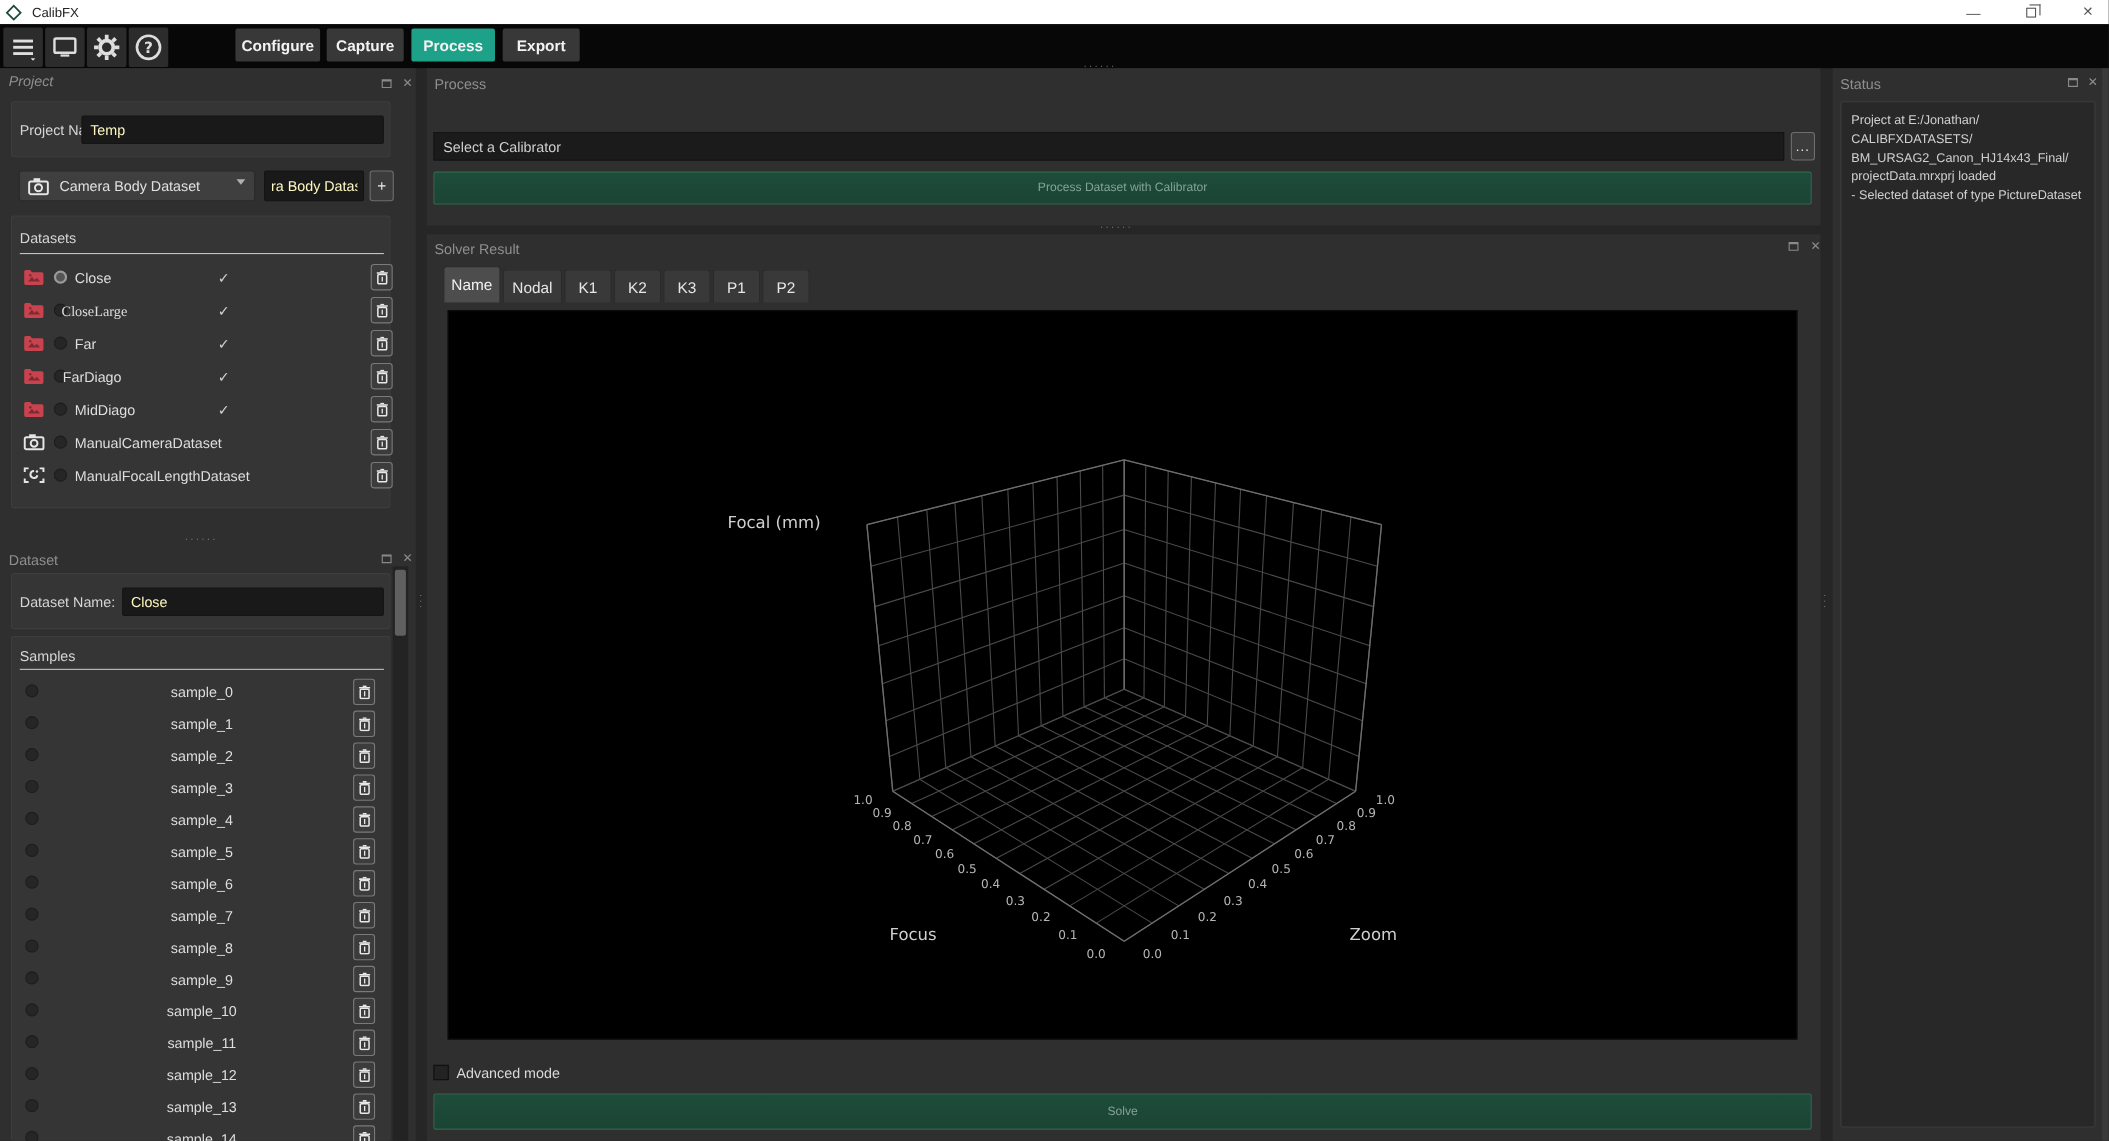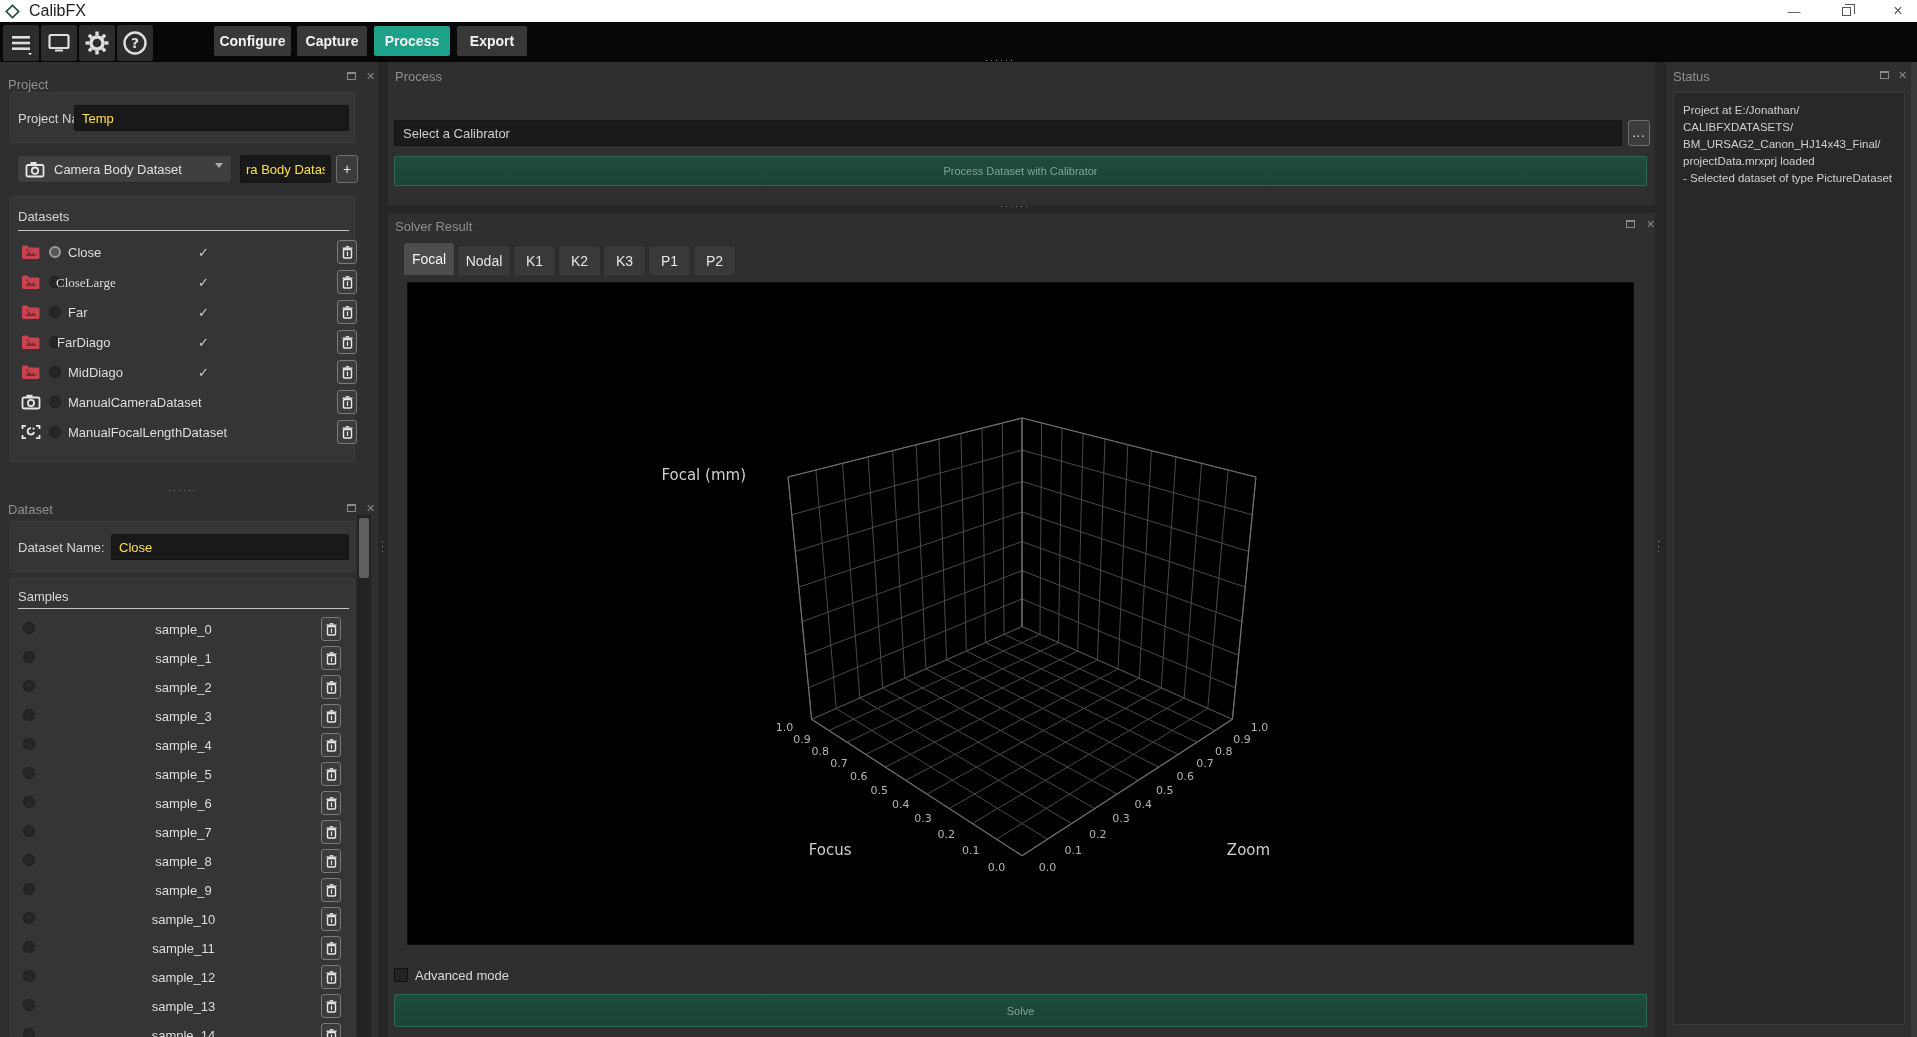--- a/index.html
+++ b/index.html
@@ -4,42 +4,42 @@
 <style>
   * { margin:0; padding:0; box-sizing:border-box; }
   html,body { width:1917px; height:1037px; overflow:hidden; background:#262626;
     font-family:"Liberation Sans", sans-serif; }
   .abs { position:absolute; }
 
   
   .titlebar { position:absolute; left:0; top:0; width:1917px; height:22px; background:#ffffff;
     display:flex; align-items:center; }
   .app-icon { width:13px; height:13px; margin-left:6px; border:2px solid #1d4a3a; transform:rotate(45deg) scale(.8); }
-  .app-title { margin-left:10px; font-size:16px; color:#222; }
+  .app-title { margin-left:10px; font-size:12px; color:#222; }
   .win-controls { position:absolute; right:8px; top:0; height:22px; display:flex; gap:30px; align-items:center; }
   .win-btn { width:22px; height:22px; display:flex; align-items:center; justify-content:center; color:#555; font-size:13px; cursor:default; }
   .restore-glyph { width:9px; height:9px; border:1px solid #555; position:relative; background:#fff; }
   .restore-glyph:before { content:""; position:absolute; left:2px; top:-4px; width:9px; height:9px; border:1px solid #555; border-bottom:none; border-left:none; }
 
   
   .toolbar { position:absolute; left:0; top:22px; width:1917px; height:40px; background:#070707; }
   .tool-btn { position:absolute; top:3px; width:36px; height:36px; background:#2c2c2c; border-radius:2px;
     display:flex; align-items:center; justify-content:center; }
   .main-tab { position:absolute; top:4px; height:30px; background:#383838; border-radius:2px; color:#f2f2f2;
     font-size:14px; font-weight:bold; display:flex; align-items:center; justify-content:center; }
   .main-tab.active { background:#1da189; }
 
   
   .panel-title { position:absolute; font-size:13px; color:#8f8f8f; }
   .panel-btn { position:absolute; width:13px; height:13px; color:#8a8a8a; font-size:11px; line-height:12px; text-align:center; }
   .float-glyph { width:9px; height:8px; border:1px solid #8a8a8a; border-top-width:2px; margin:2px auto 0; }
   .groupbox { position:absolute; background:#353535; border:1px solid #3d3d3d; border-radius:3px; }
   .field-label { position:absolute; font-size:13px; color:#d6d6d6; }
   .text-input { position:absolute; background:#191919; border:1px solid #141414; border-radius:2px;
-    color:#fde047; font-size:13px; padding:0 7px; font-family:"Liberation Sans",sans-serif; outline:none; }
+    color:#fef9c3; font-size:13px; padding:0 7px; font-family:"Liberation Sans",sans-serif; outline:none; }
   .group-title { position:absolute; font-size:13px; color:#d6d6d6; }
   .group-rule { position:absolute; height:1px; background:#dcdcdc; opacity:.85; }
   .sq-btn { position:absolute; background:#3c3c3c; border:1px solid #6e6e6e; border-radius:3px; color:#e8e8e8;
     display:flex; align-items:center; justify-content:center; font-size:14px; }
 
   
   .ds-row { position:absolute; left:0; width:345px; height:30px; }
   .radio { position:absolute; width:12px; height:12px; border-radius:50%; background:#262626; border:1px solid #1d1d1d; }
   .radio.sel { background:#555; border:2px solid #9a9a9a; }
   .row-name { position:absolute; font-size:13px; color:#dedede; white-space:nowrap; }
@@ -123,21 +123,21 @@
   </div>
   <div id="main-tabs">
       <div class="main-tab" style="left: 214px; width: 77px;">Configure</div>
       <div class="main-tab" style="left: 297px; width: 70px;">Capture</div>
       <div class="main-tab active" style="left: 374px; width: 76px;">Process</div>
       <div class="main-tab" style="left: 457px; width: 70px;">Export</div>
     </div>
 </div>
 
 <div class="abs" style="left:0;top:62px;width:378px;height:436px;background:#2f2f2f;">
-  <div class="panel-title" style="left:8px;top:15px;">Project</div>
+  <div class="panel-title" style="left:8px;top:4px;font-style:italic;">Project</div>
   <div class="panel-btn" style="left:345px;top:8px;">
       <div class="float-glyph"></div>
     </div>
   <div class="panel-btn" style="left:364px;top:8px;">✕</div>
 
   <div class="groupbox" style="left:10px;top:30px;width:345px;height:51px;">
     <div class="field-label" style="left:7px;top:18px;">Project Name:</div>
     <input class="text-input" style="left: 63px; top: 12px; width: 275px; height: 26px;" value="Temp">
   </div>
 
@@ -508,21 +508,21 @@
 <div class="dots-h" style="left:1000px;top:201px;">······</div>
 
 <div class="abs" style="left:388px;top:213px;width:1267px;height:824px;background:#2f2f2f;">
   <div class="panel-title" style="left:7px;top:6px;">Solver Result</div>
   <div class="panel-btn" style="left:1236px;top:5px;">
       <div class="float-glyph"></div>
     </div>
   <div class="panel-btn" style="left:1256px;top:5px;">✕</div>
 
   <div id="solver-tabs">
-      <div class="solver-tab active" style="left: 15px; top: 29px; width: 52px;">Focal</div>
+      <div class="solver-tab active" style="left: 15px; top: 29px; width: 52px;">Name</div>
       <div class="solver-tab" style="left: 69px; top: 32px; width: 54px;">Nodal</div>
       <div class="solver-tab" style="left: 125px; top: 32px; width: 43px;">K1</div>
       <div class="solver-tab" style="left: 170px; top: 32px; width: 43px;">K2</div>
       <div class="solver-tab" style="left: 215px; top: 32px; width: 43px;">K3</div>
       <div class="solver-tab" style="left: 260px; top: 32px; width: 43px;">P1</div>
       <div class="solver-tab" style="left: 305px; top: 32px; width: 43px;">P2</div>
     </div>
 
   <div class="plot-area" style="left:19px;top:69px;width:1227px;height:663px;">
     <svg id="plot-svg" width="1227" height="663" viewBox="0 0 1227 663">

